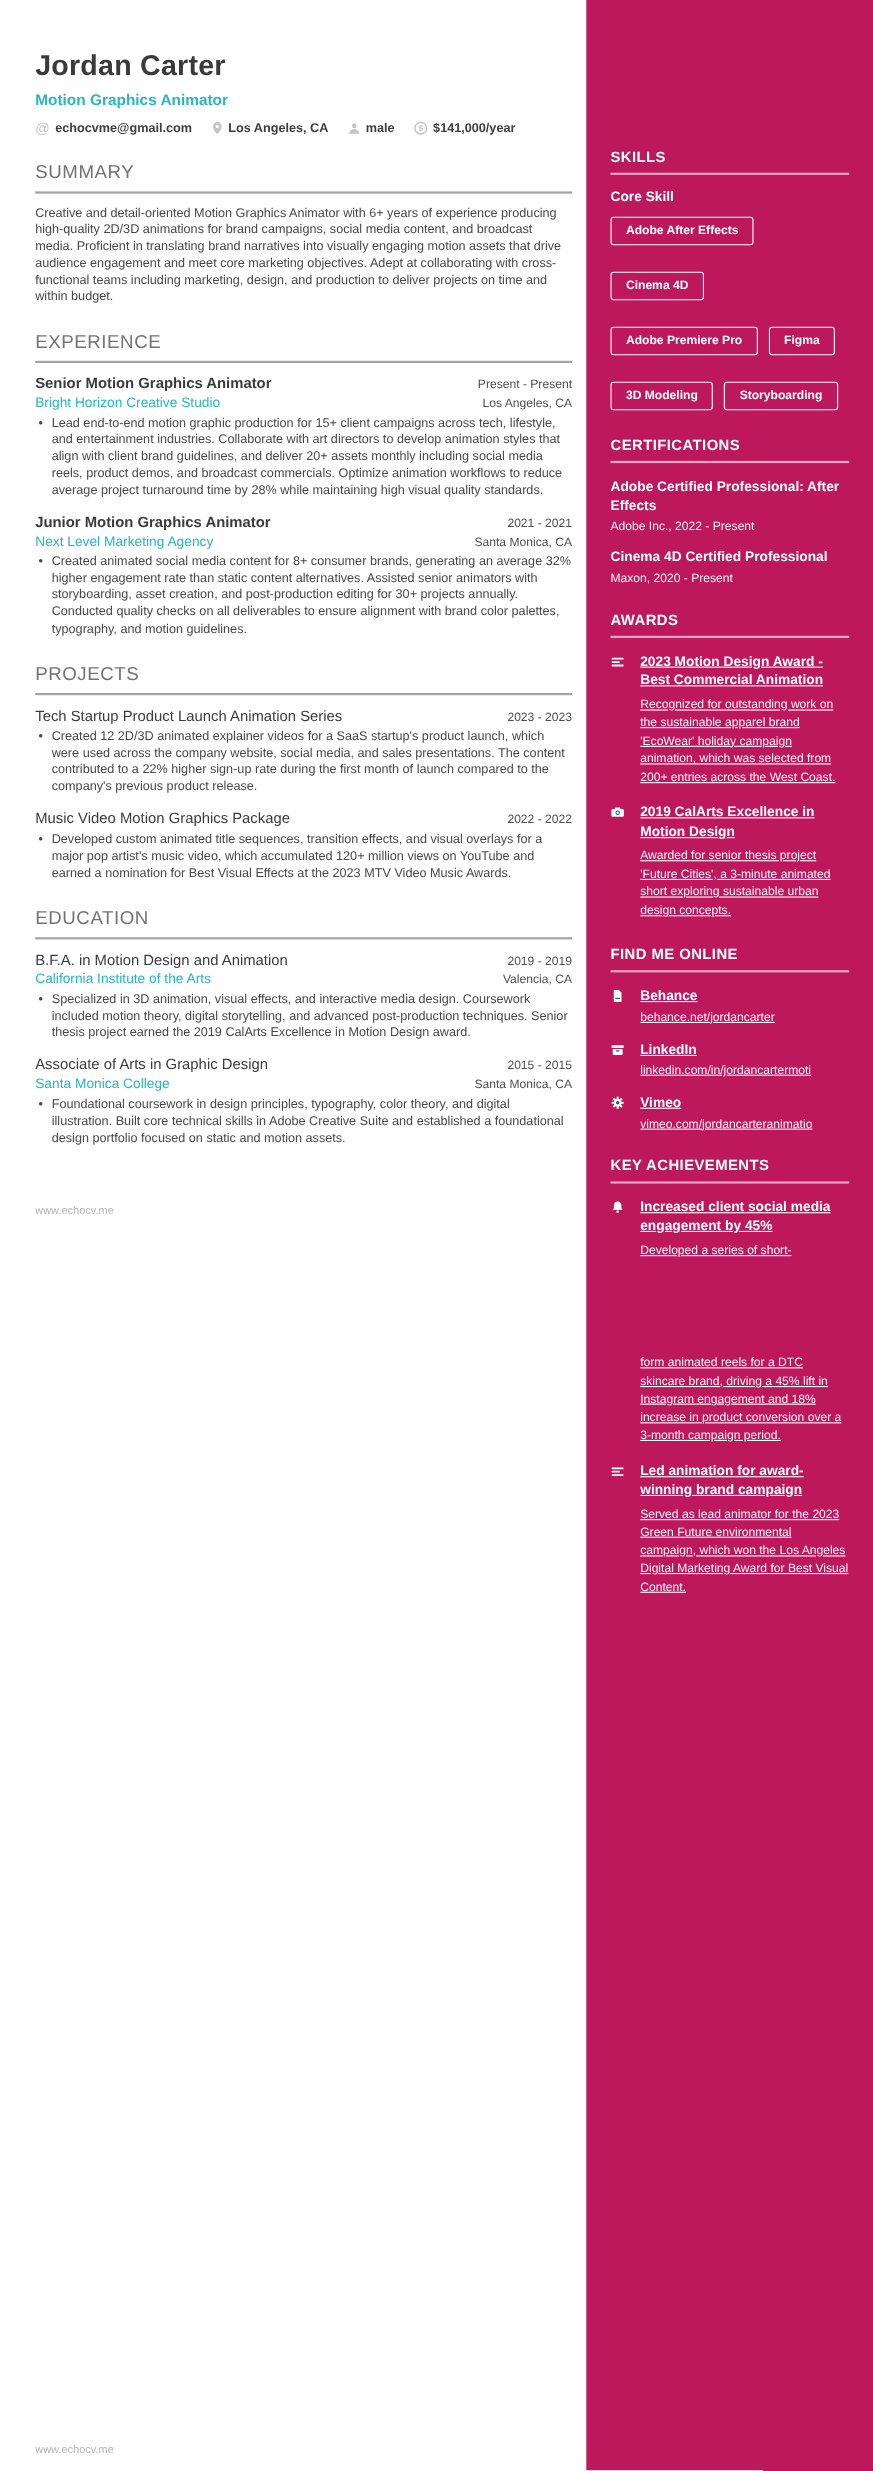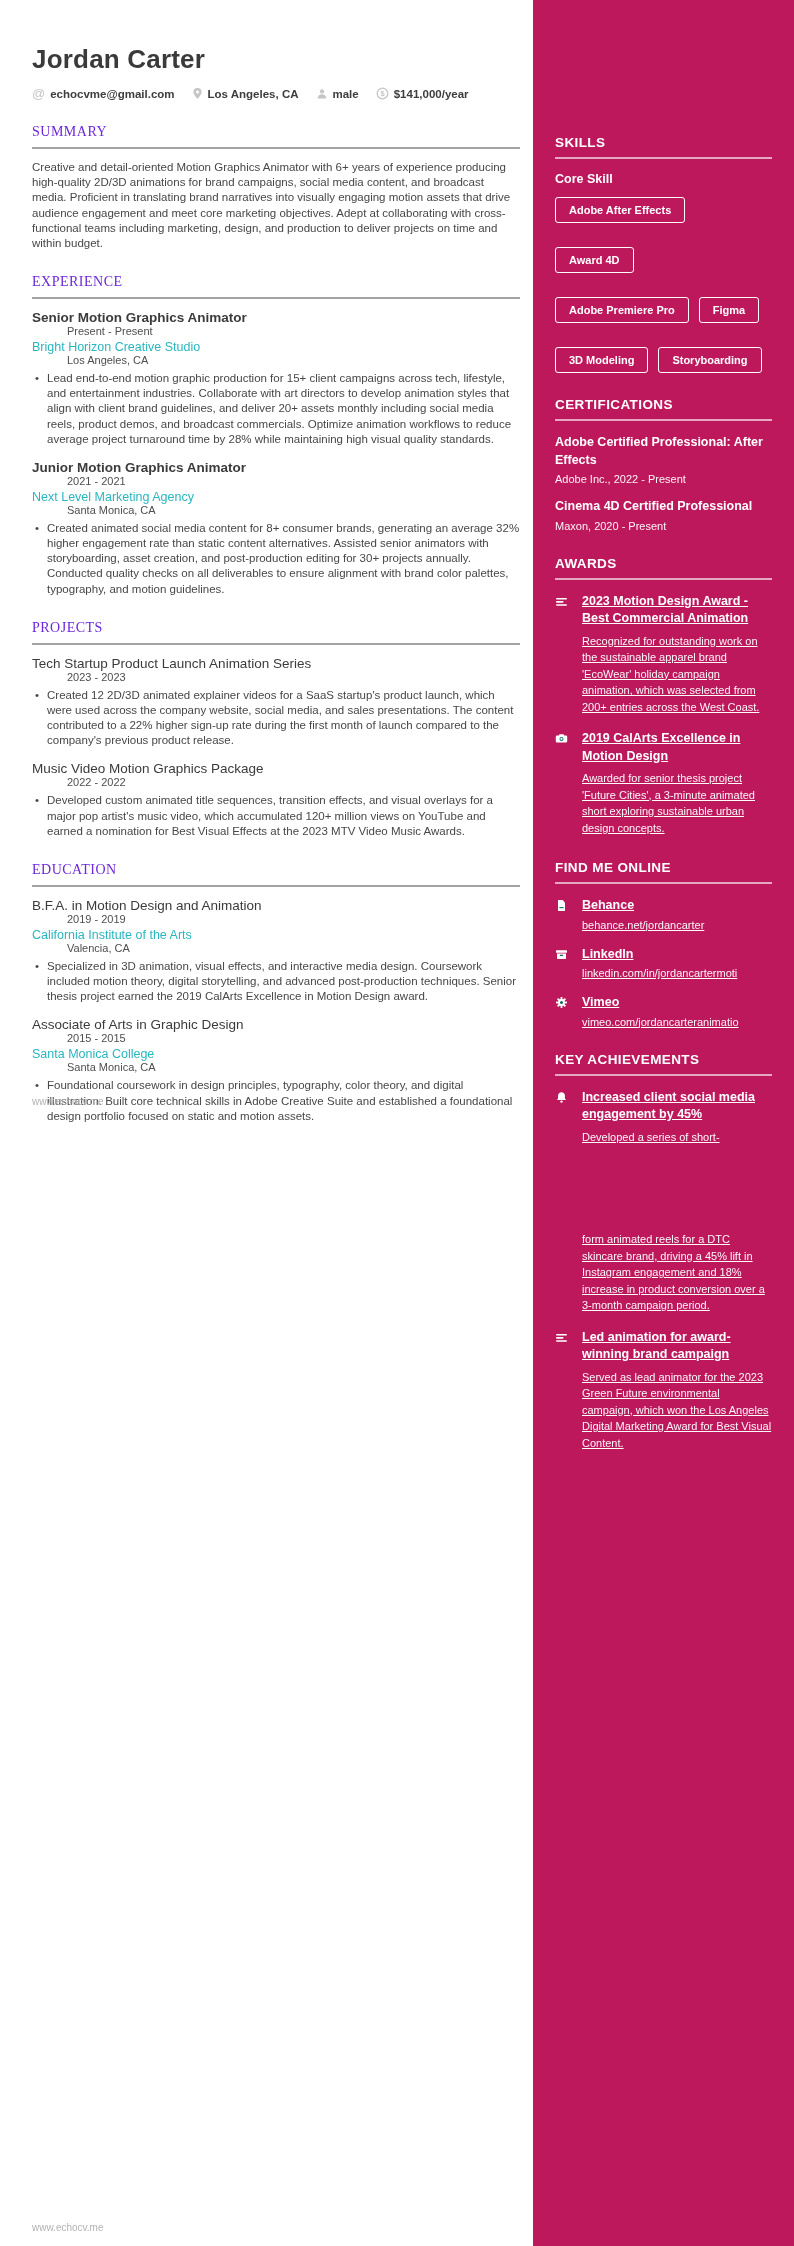--- a/index.html
+++ b/index.html
@@ -13,27 +13,27 @@
 
   .name { font-size:26px; font-weight:700; color:#3a3a3a; letter-spacing:.2px; }
   .role { font-size:14px; font-weight:700; color:#29b6c0; margin-top:7px; }
 
   .contact { display:flex; align-items:center; gap:17px; margin-top:11px; font-size:11.5px; font-weight:700; color:#3d3d3d; }
   .contact .c-item { display:flex; align-items:center; gap:5px; }
   .at-glyph { color:#c6c6c6; font-size:13px; font-weight:400; }
   .contact svg { display:block; }
 
   .section { margin-top:23px; }
-  .sec-h { font-size:14px; font-weight:500; color:#6d28d9; letter-spacing:.5px;font-family:Liberation Serif, serif; }
+  .sec-h { font-size:17px; font-weight:500; color:#737373; letter-spacing:.5px; }
   .sec-rule { height:2px; background:#a3a3a3; margin-top:7px; margin-bottom:11px; }
 
   .body-text { font-size:11.5px; line-height:1.32; color:#474747; }
 
   .entry { margin-bottom:13px; }
-  .row { display:flex; justify-content:space-between; align-items:flex-start;flex-direction:column; }
+  .row { display:flex; justify-content:space-between; align-items:flex-end; }
   .e-title { font-size:13.5px; font-weight:700; color:#3b3b3b; }
   .e-right { font-size:11px; color:#4e4e4e; white-space:nowrap; padding-left:10px;margin-left:25px; }
   .e-co { font-size:12.5px; font-weight:400; color:#29b6c0; margin-top:3px; }
   .bullet { display:flex; margin-top:5px; }
   .bullet .dot { flex:none; width:15px; padding-left:3px; color:#474747; font-size:11.5px; line-height:1.32; }
 
   .page-footer { position:absolute; left:32px; font-size:10px; color:#b3b3b3; }
   .footer-p1 { top:1096px; }
   .footer-p2 { top:2222px; }
 
@@ -62,20 +62,21 @@
   .pagebreak-gap { height:86px; }
 </style>
 </head>
 <body>
 
 <div class="page">
 
   <div class="main">
 
     <div class="name">Jordan Carter</div>
+    <div class="role">Motion Graphics Animator</div>
 
     <div class="contact">
       <div class="c-item">
         <span class="at-glyph">@</span>
         <span>echocvme@gmail.com</span>
       </div>
       <div class="c-item">
         <span>
             <svg width="11" height="13" viewBox="0 0 11 13">
               <path fill="#c6c6c6" d="M5.5 1A4.1 4.1 0 0 0 1.4 5.1c0 3 4.1 6.9 4.1 6.9s4.1-3.9 4.1-6.9A4.1 4.1 0 0 0 5.5 1zm0 5.6a1.5 1.5 0 1 1 0-3 1.5 1.5 0 0 1 0 3z"></path>
@@ -210,21 +211,21 @@
   </div>
 
   <aside class="sidebar">
 
     <div class="sb-section">
       <div class="sb-h">SKILLS</div>
       <div class="sb-rule"></div>
       <div class="core-skill">Core Skill</div>
       <div class="pills">
         <span class="pill">Adobe After Effects</span>
-        <span class="pill">Award 4D</span>
+        <span class="pill">Cinema 4D</span>
         <span class="pill">Adobe Premiere Pro</span>
         <span class="pill">Figma</span>
         <span class="pill">3D Modeling</span>
         <span class="pill">Storyboarding</span>
       </div>
     </div>
 
     <div class="sb-section">
       <div class="sb-h">CERTIFICATIONS</div>
       <div class="sb-rule"></div>

